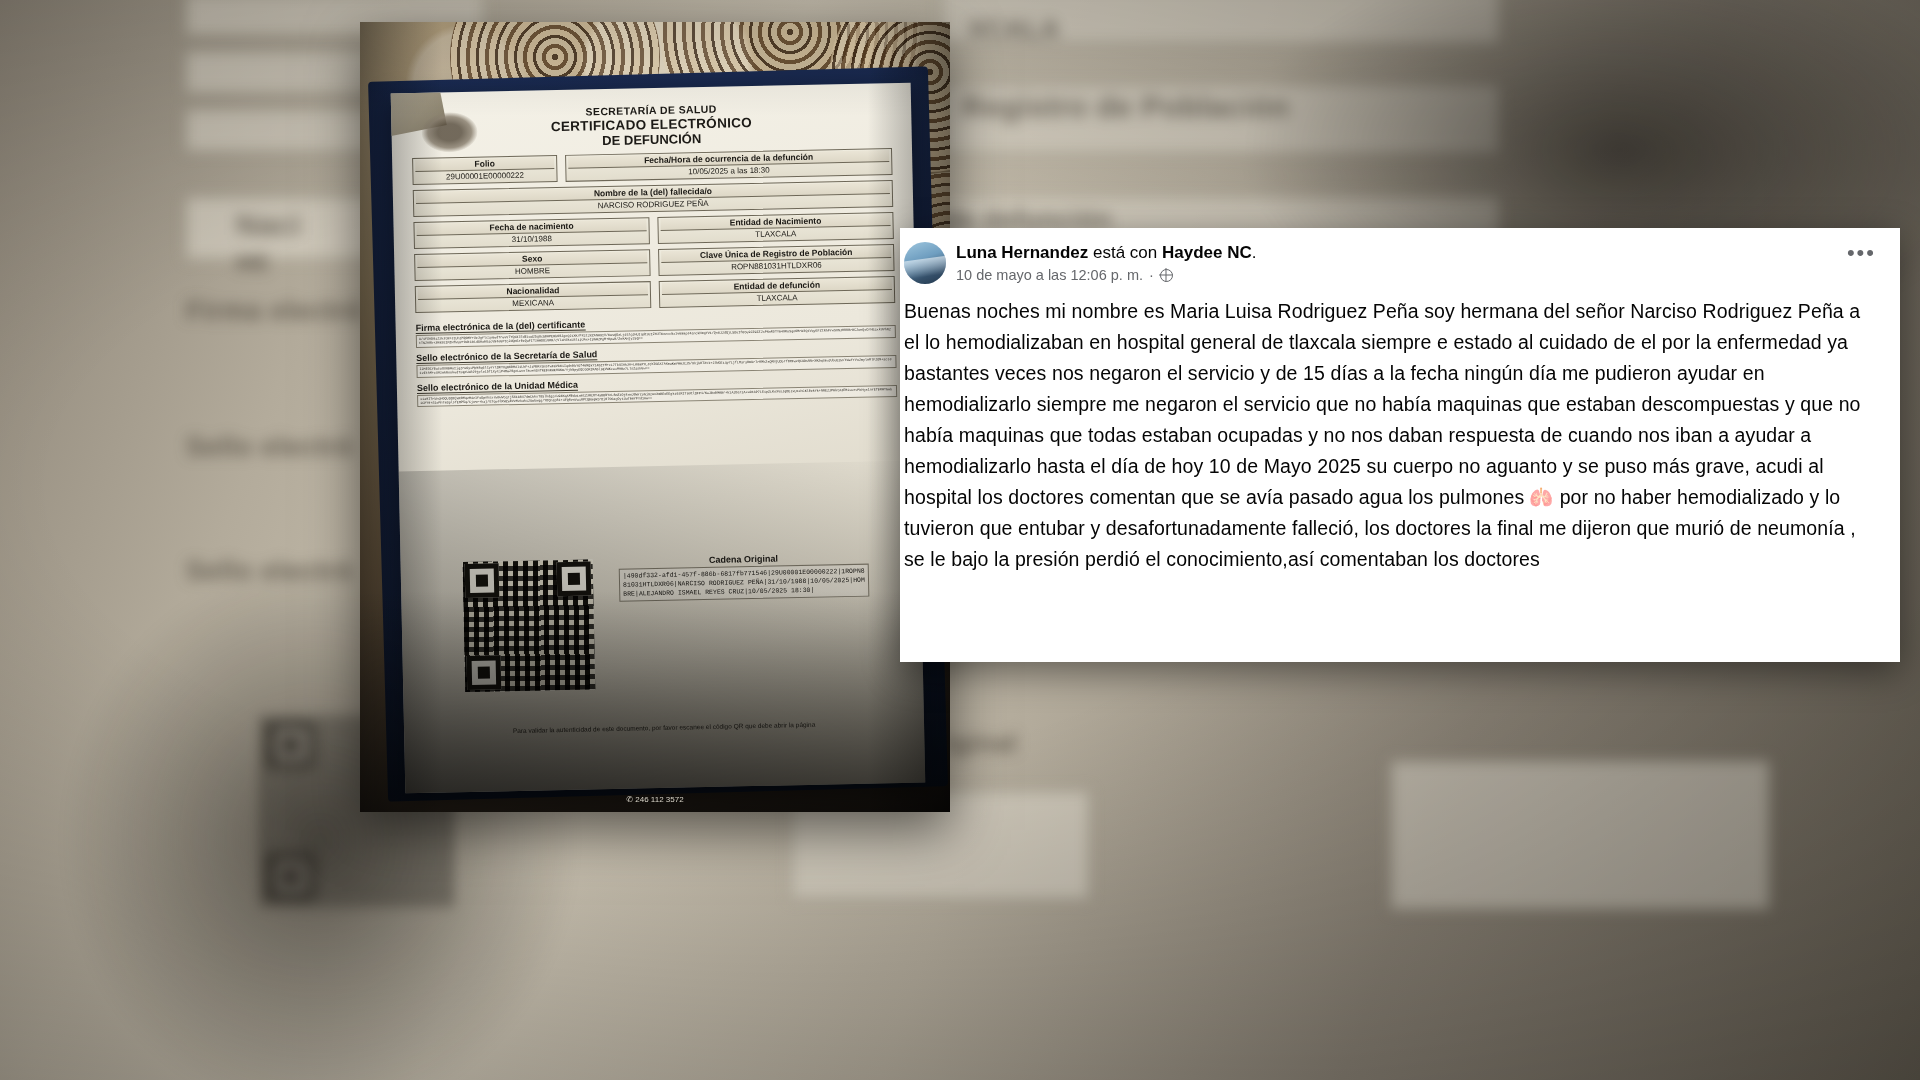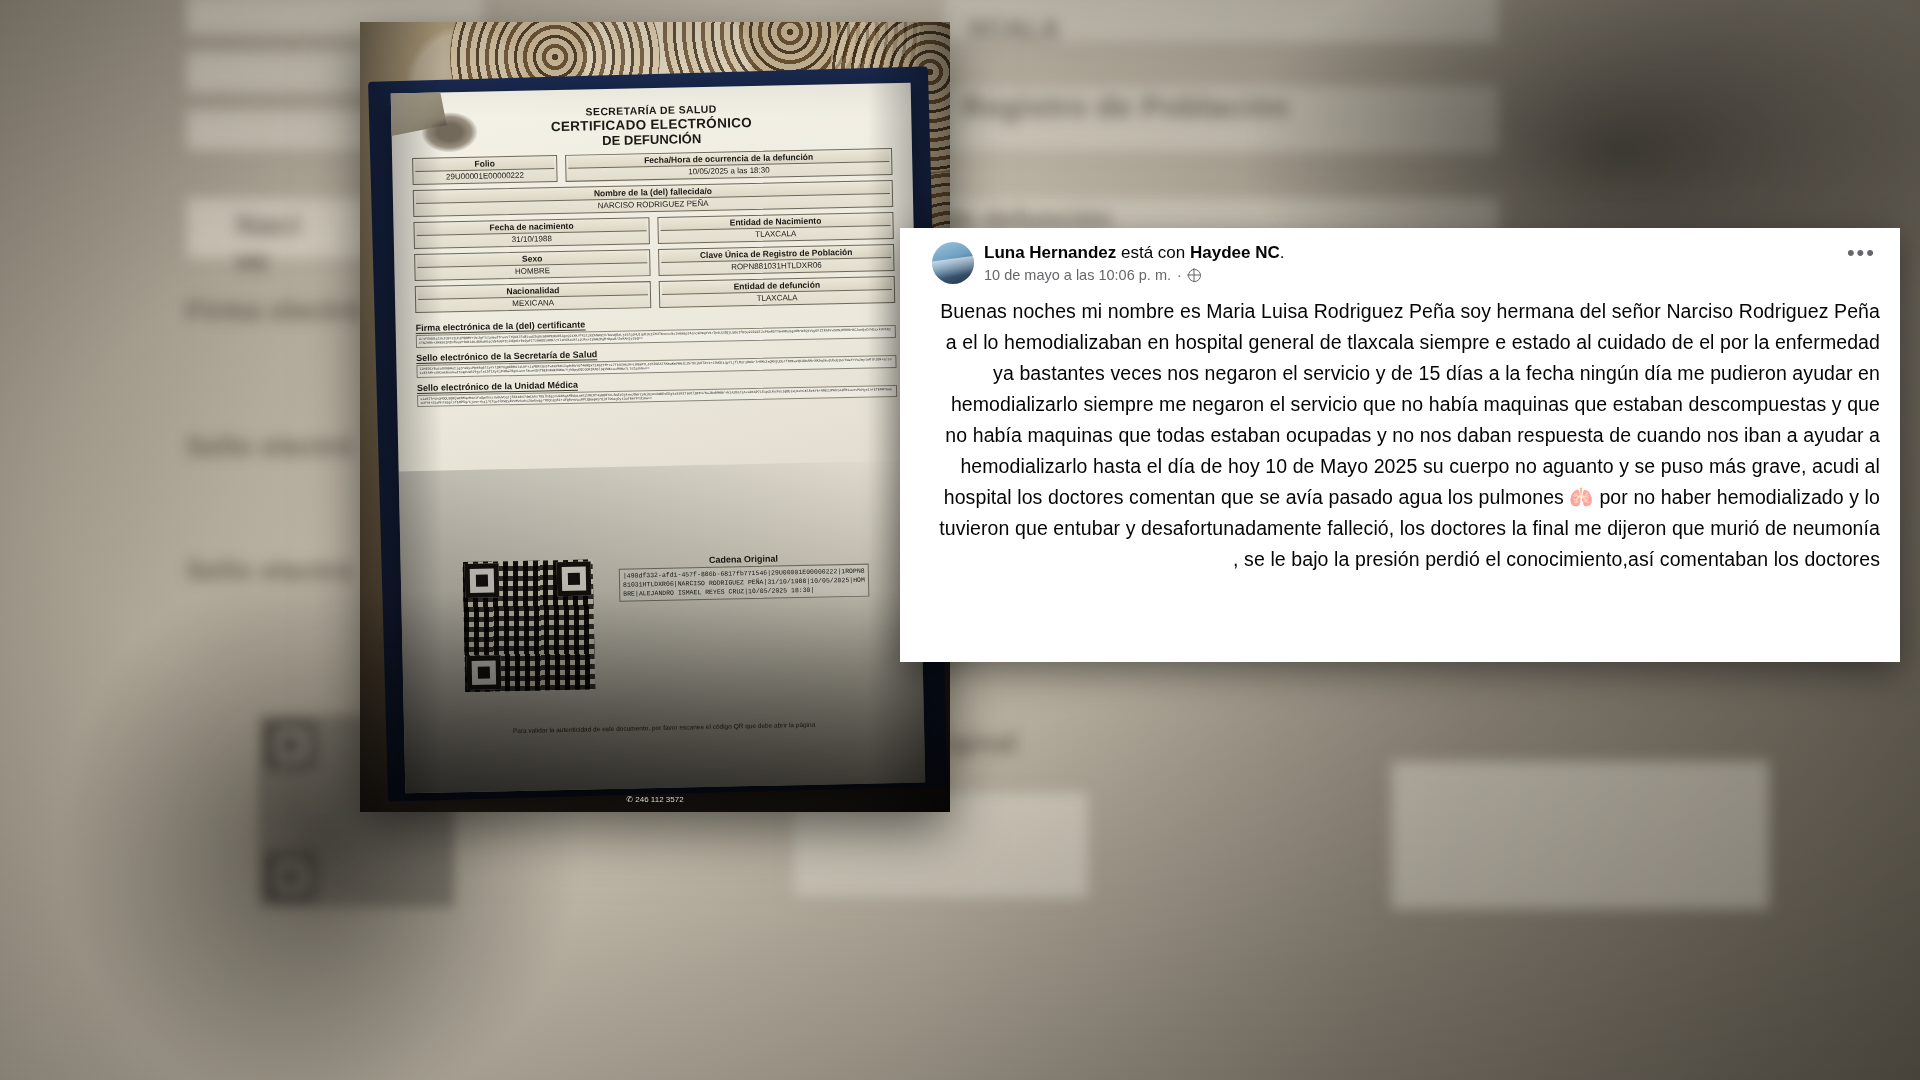--- a/index.html
+++ b/index.html
@@ -215,22 +215,21 @@
     text-align: center; color: #d8d4c8; font-size: 8px;
   }
 
   
   .fb {
     position: absolute;
     left: 900px; top: 228px;
     width: 1000px; height: 434px;
     background: #ffffff;
     box-shadow: 0 10px 34px rgba(0,0,0,.45);
-    padding: 14px 20px 10px 32px;
-    text-align: right;
+    padding: 14px 20px 10px 4px;
   }
   .fb-head { display: flex; align-items: flex-start; }
   .fb-avatar {
     width: 42px; height: 42px; border-radius: 50%;
     background: linear-gradient(160deg, #9fc7df 0%, #6f9ec0 40%, #35506a 75%, #22374c 100%);
     flex: 0 0 42px; margin-right: 10px;
     position: relative; overflow: hidden;
   }
   .fb-avatar::after {
     content: ""; position: absolute; left: -4px; bottom: 8px;
@@ -431,21 +430,21 @@
   <div class="fb">
     <div class="fb-head">
       <div class="fb-avatar"></div>
       <div>
         <div class="fb-names">
           <b>Luna Hernandez</b>
           <span>está con</span>
           <b>Haydee NC</b><span>.</span>
         </div>
         <div class="fb-meta">
-          <span>10 de mayo a las 10:06 p. m.</span>
+          <span>10 de mayo a las 12:06 p. m.</span>
           <span>·</span>
           <span class="globe-icon"></span>
         </div>
       </div>
       <div class="fb-dots">•••</div>
     </div>
     <div class="fb-body">Buenas noches mi nombre es Maria Luisa Rodriguez Peña soy hermana del señor  Narciso Rodriguez Peña a el lo hemodializaban en hospital general de tlaxcala siempre e estado al cuidado de el por la enfermedad ya bastantes veces nos negaron el servicio y de 15 días a la fecha ningún día me pudieron ayudar en hemodializarlo siempre me negaron el servicio que no había maquinas que estaban descompuestas y que no había maquinas que todas estaban ocupadas y no nos daban respuesta de cuando nos iban a ayudar a hemodializarlo hasta el día de hoy 10 de Mayo 2025 su cuerpo no aguanto y se puso más grave, acudi al hospital los doctores comentan que  se avía pasado agua  los pulmones 🫁 por no haber hemodializado y lo tuvieron que entubar  y desafortunadamente falleció, los doctores la final me dijeron que murió de neumonía , se le bajo la presión perdió el conocimiento,así comentaban los doctores</div>
   </div>
 
 </div>

